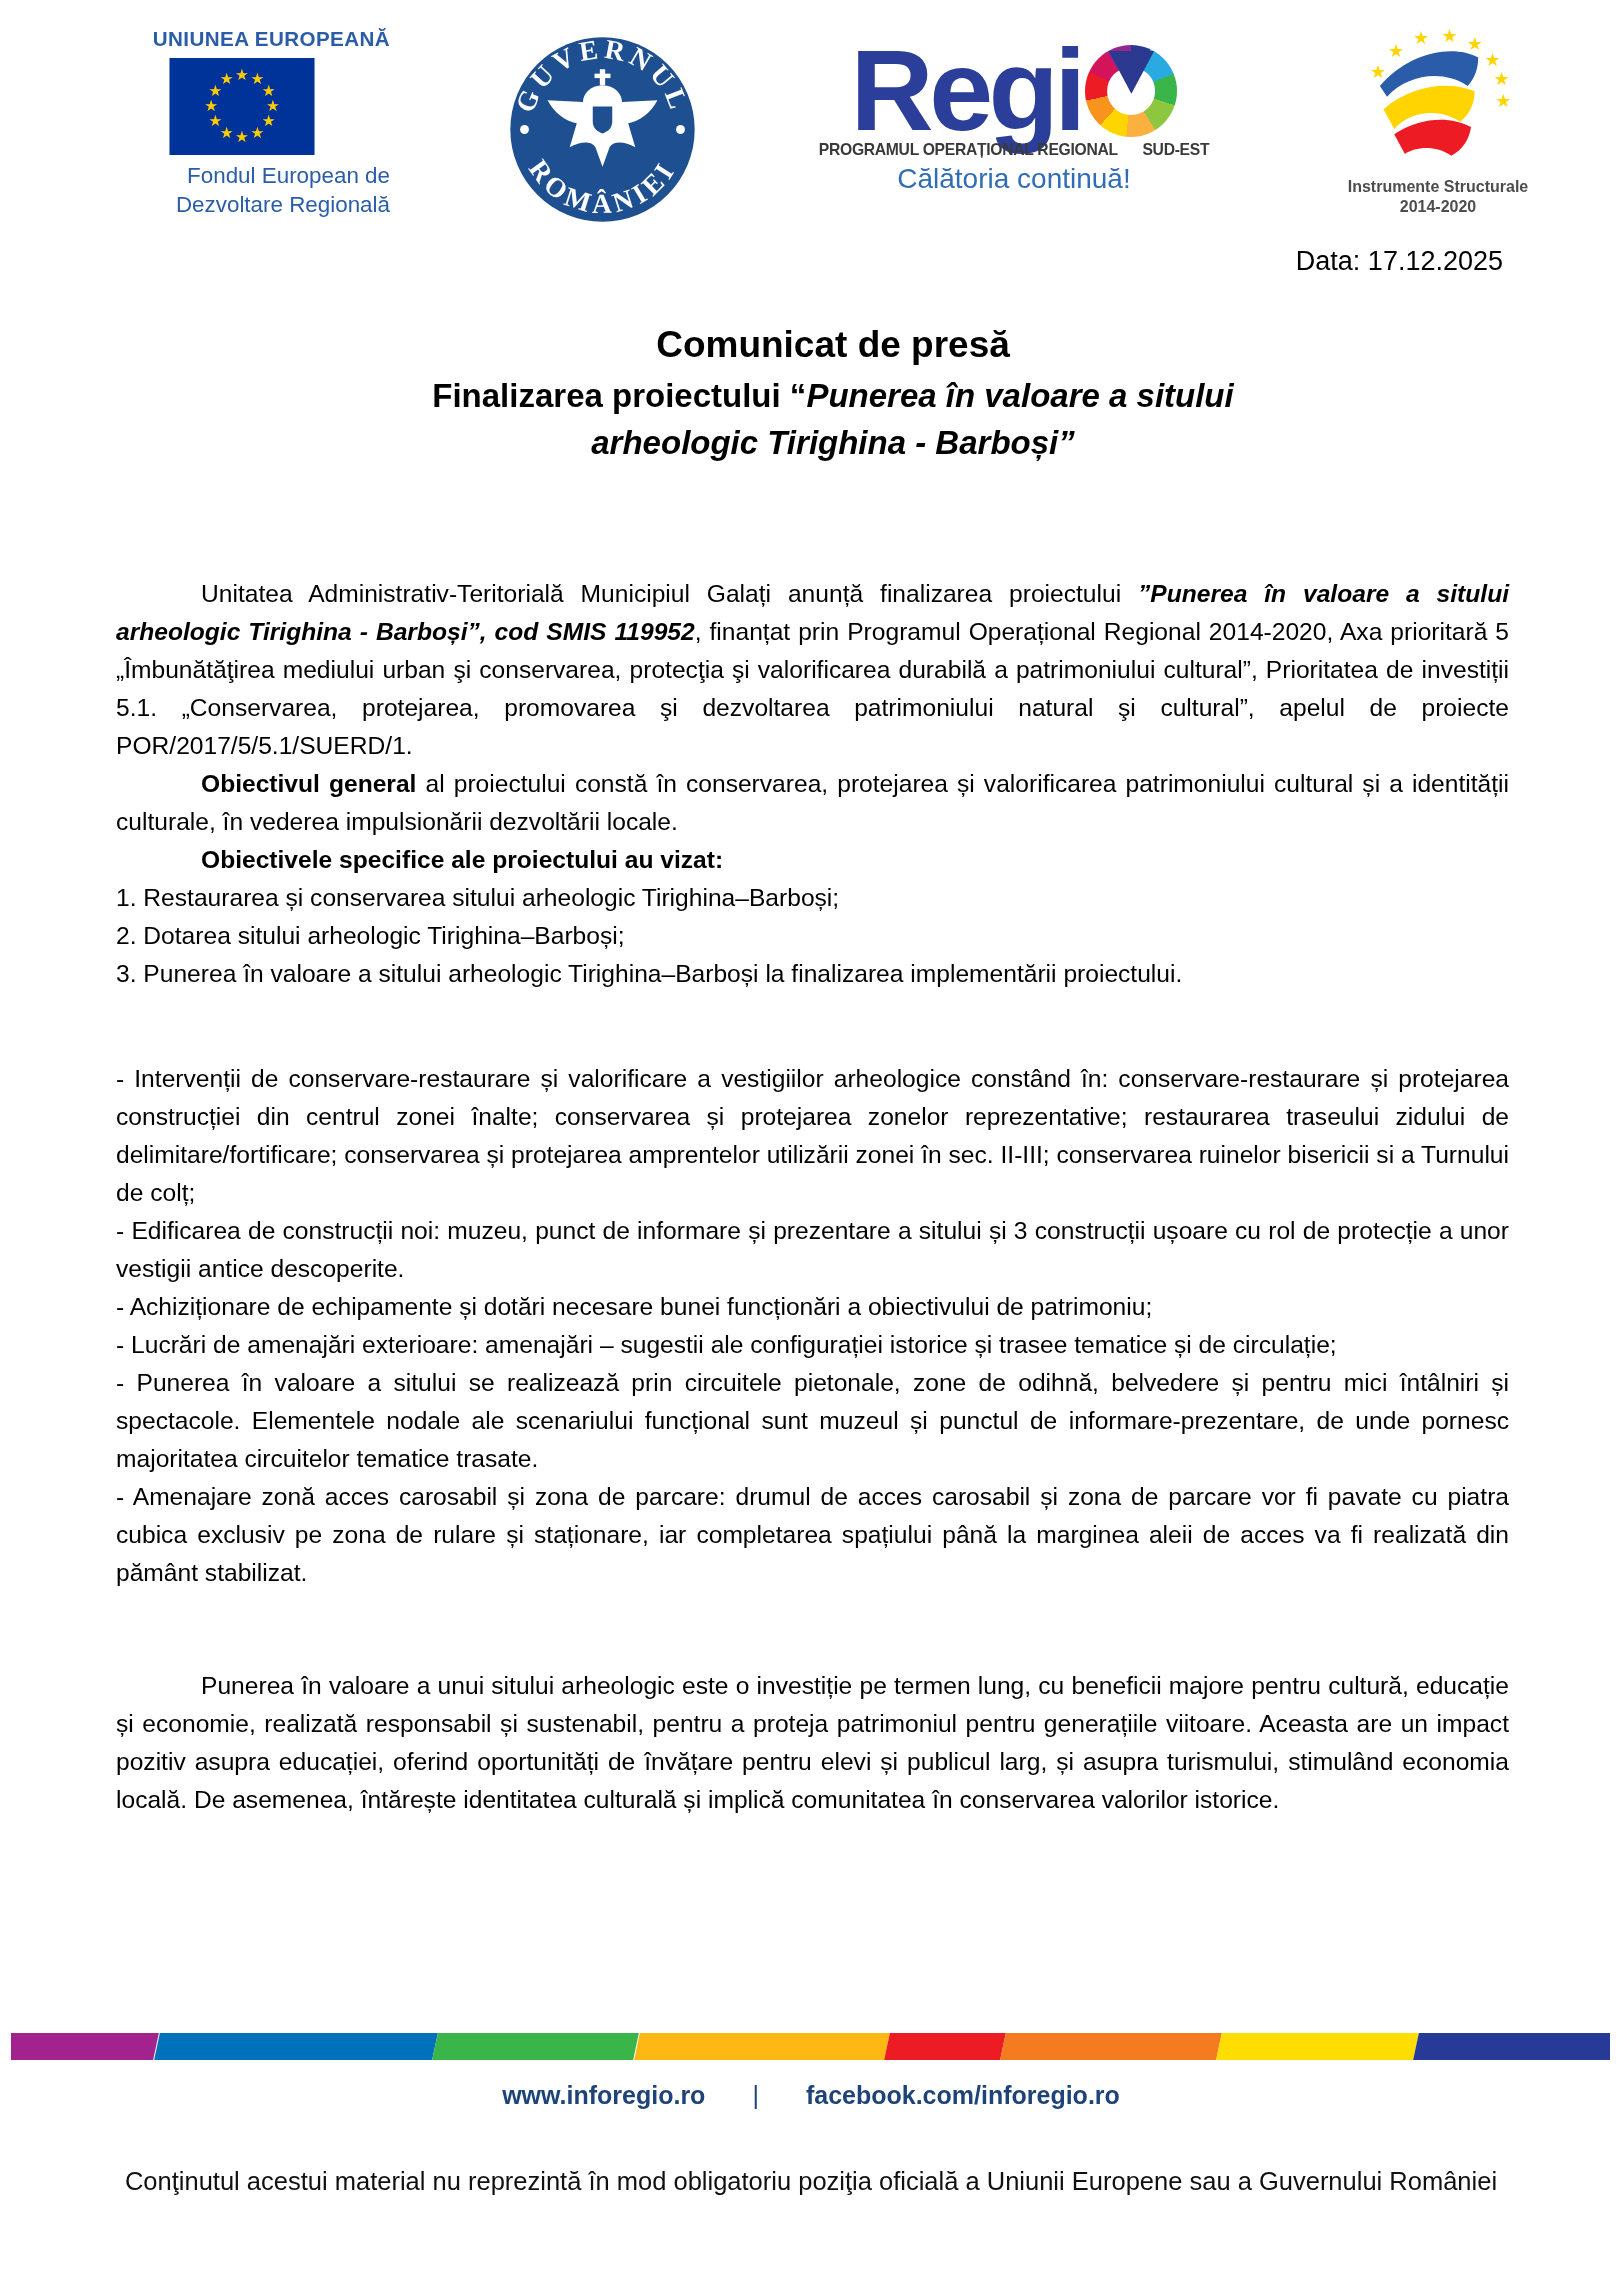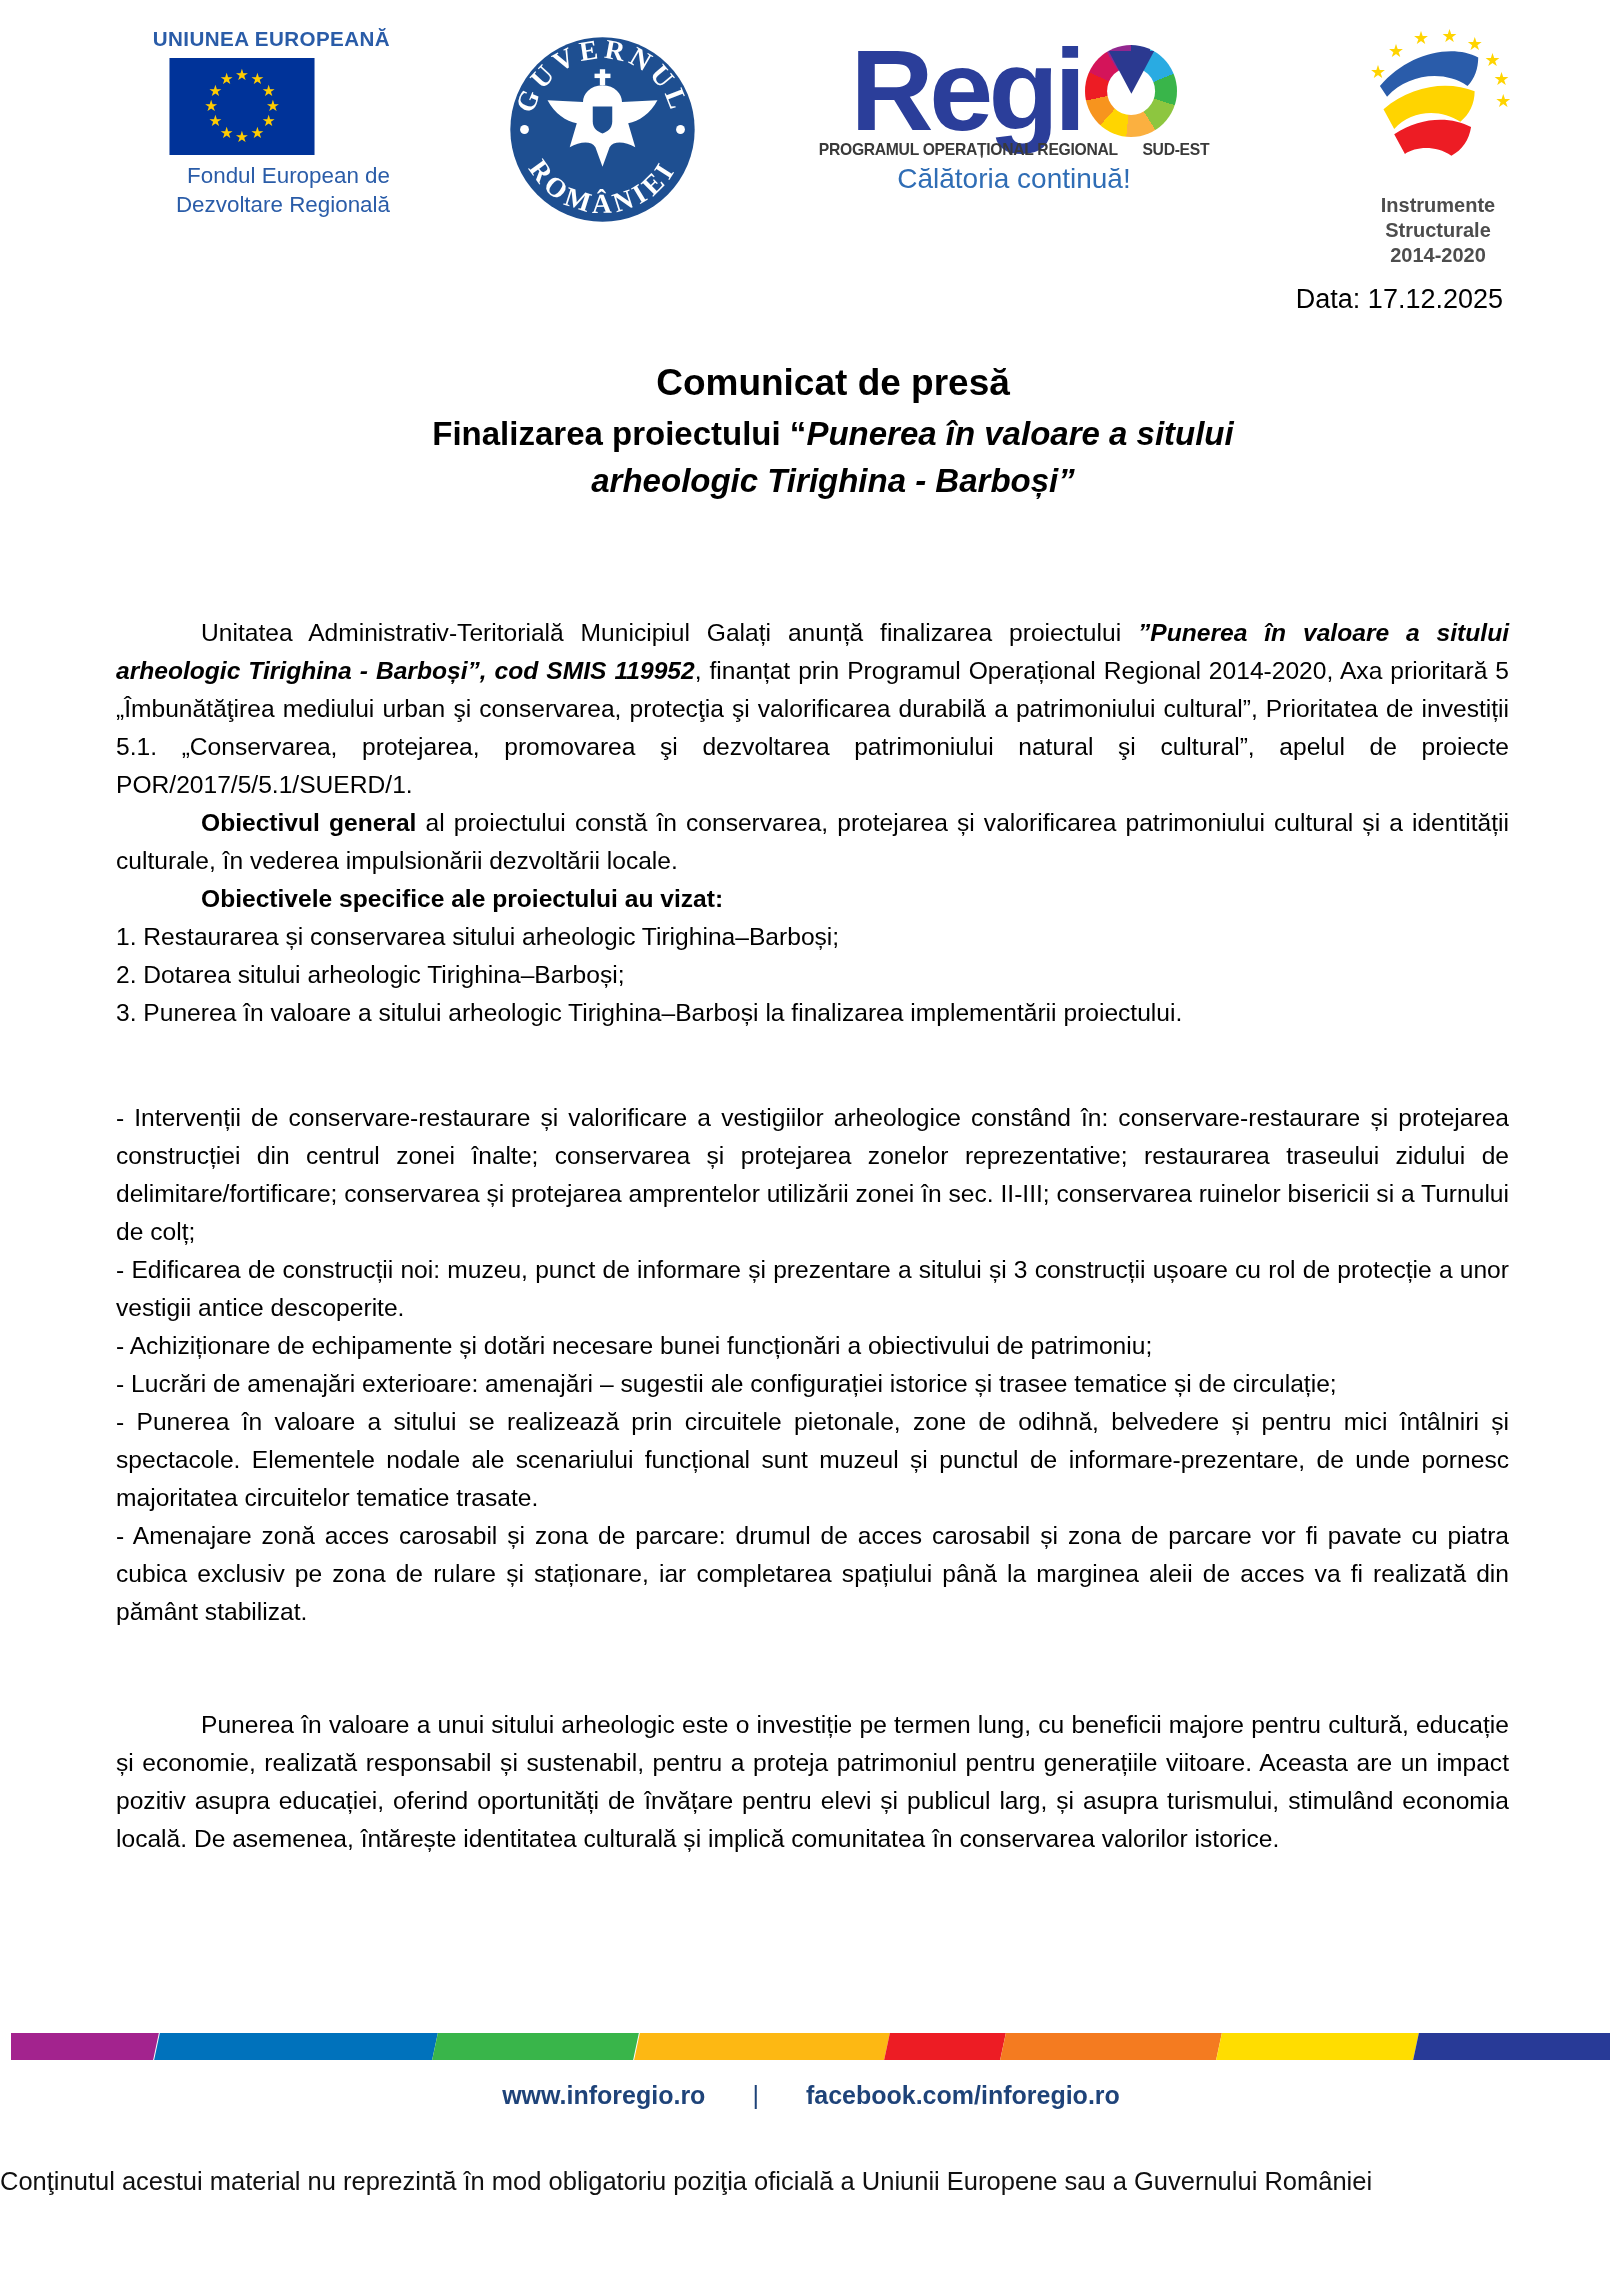--- a/index.html
+++ b/index.html
@@ -31,21 +31,21 @@
       #ed1c24 258deg 294deg, #d4145a 294deg 328deg, #93278f 328deg 360deg); }
   .regio-ring::after { content:""; position:absolute; left:50%; top:50%;
     width:52%; height:52%; transform:translate(-50%,-50%); border-radius:50%; background:#fff; }
   .regio-tri { position:absolute; top:5.4px; left:50%; transform:translateX(-50%);
     width:52px; height:43px; background:#2b3990; clip-path:polygon(6% 0,94% 0,50% 100%); }
   .regio-sub { display:flex; justify-content:space-between; align-items:baseline;
     margin-top:3.6px; padding:0 1.8px; color:#3a3a3a; font-size:15.7px; font-weight:700; letter-spacing:-0.3px; }
   .regio-tag { margin-top:4.5px; font-size:28px; font-weight:400; color:#2f6db5; }
 
   .is-block { width:224px; text-align:center; color:#4d4d4d; }
-  .is-label { font-size:20px; font-weight:700; line-height:1.25; margin-top:20px; }
+  .is-label { font-size:16px; font-weight:700; line-height:1.25; margin-top:4px; }
 
   
   .date-line { text-align:right; padding-right:119px; margin-top:16px; font-size:27px; }
   .title-wrap { text-align:center; margin-top:47px;padding-left:44px; }
   .title-main { font-size:37px; font-weight:700; }
   .title-sub  { font-size:33px; font-weight:700; line-height:1.42; margin-top:7.2px; }
   .it { font-style:italic; }
 
   
   .body-text { margin:109px 113px 4px 116px; font-size:24.6px; line-height:38px; text-align:justify; }
@@ -59,21 +59,21 @@
   
   .color-bar { position:absolute; top:2033px; left:10.7px; right:12.5px; height:27px;
                display:flex; overflow:hidden; }
   .bar-seg { transform:skewX(-12deg); }
   .bar-seg:first-child { margin-left:-12.5px; }
   .bar-seg:last-child  { margin-right:-12.5px; }
 
   .footer-links { position:absolute; top:2081px; left:0; right:0; text-align:center;
                   font-size:25px; font-weight:700; color:#1e4379; }
   .footer-links .sep { margin:0 47px; font-weight:400; }
-  .disclaimer { position:absolute; top:2167px; left:0; right:0; 
+  .disclaimer { position:absolute; top:2167px; left:0; right:0; text-align:center;
                 font-size:25.5px; color:#101010; }
 </style>
 </head>
 <body>
 
 <div class="page">
 
   <div class="logos">
 
     <div class="eu-block">

